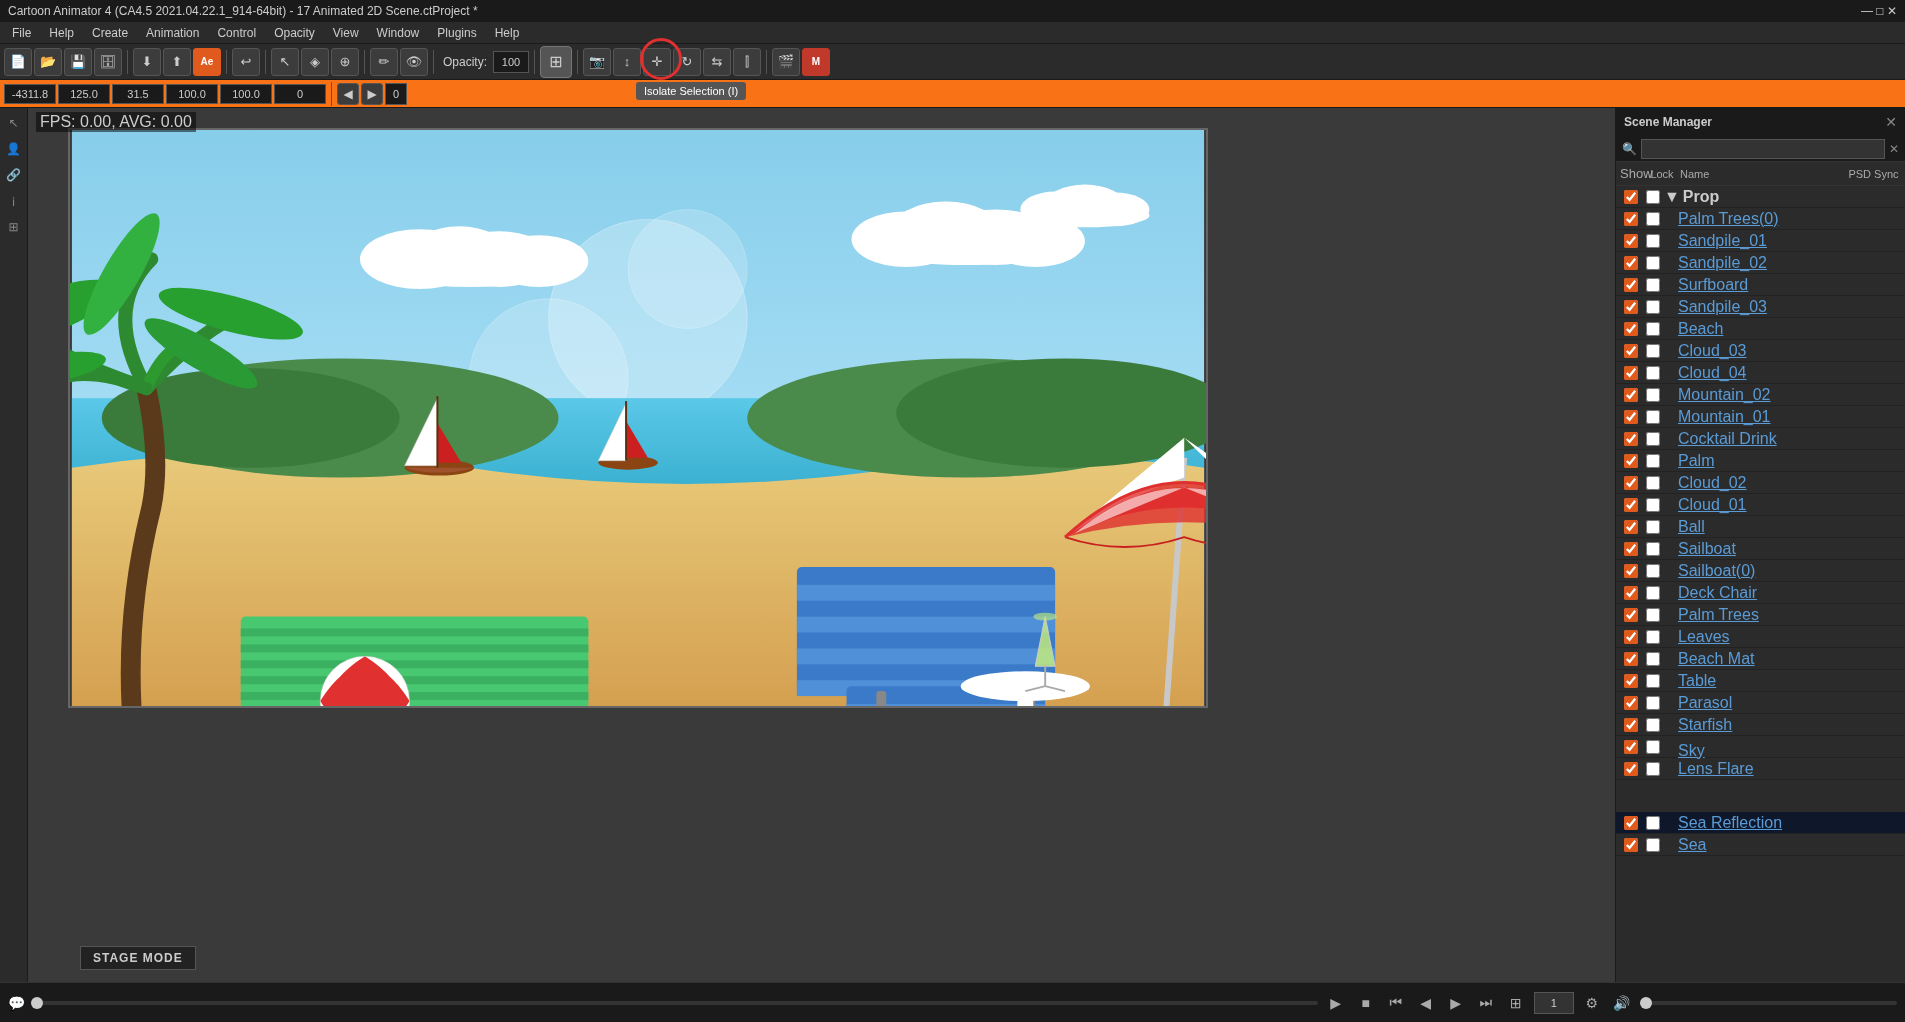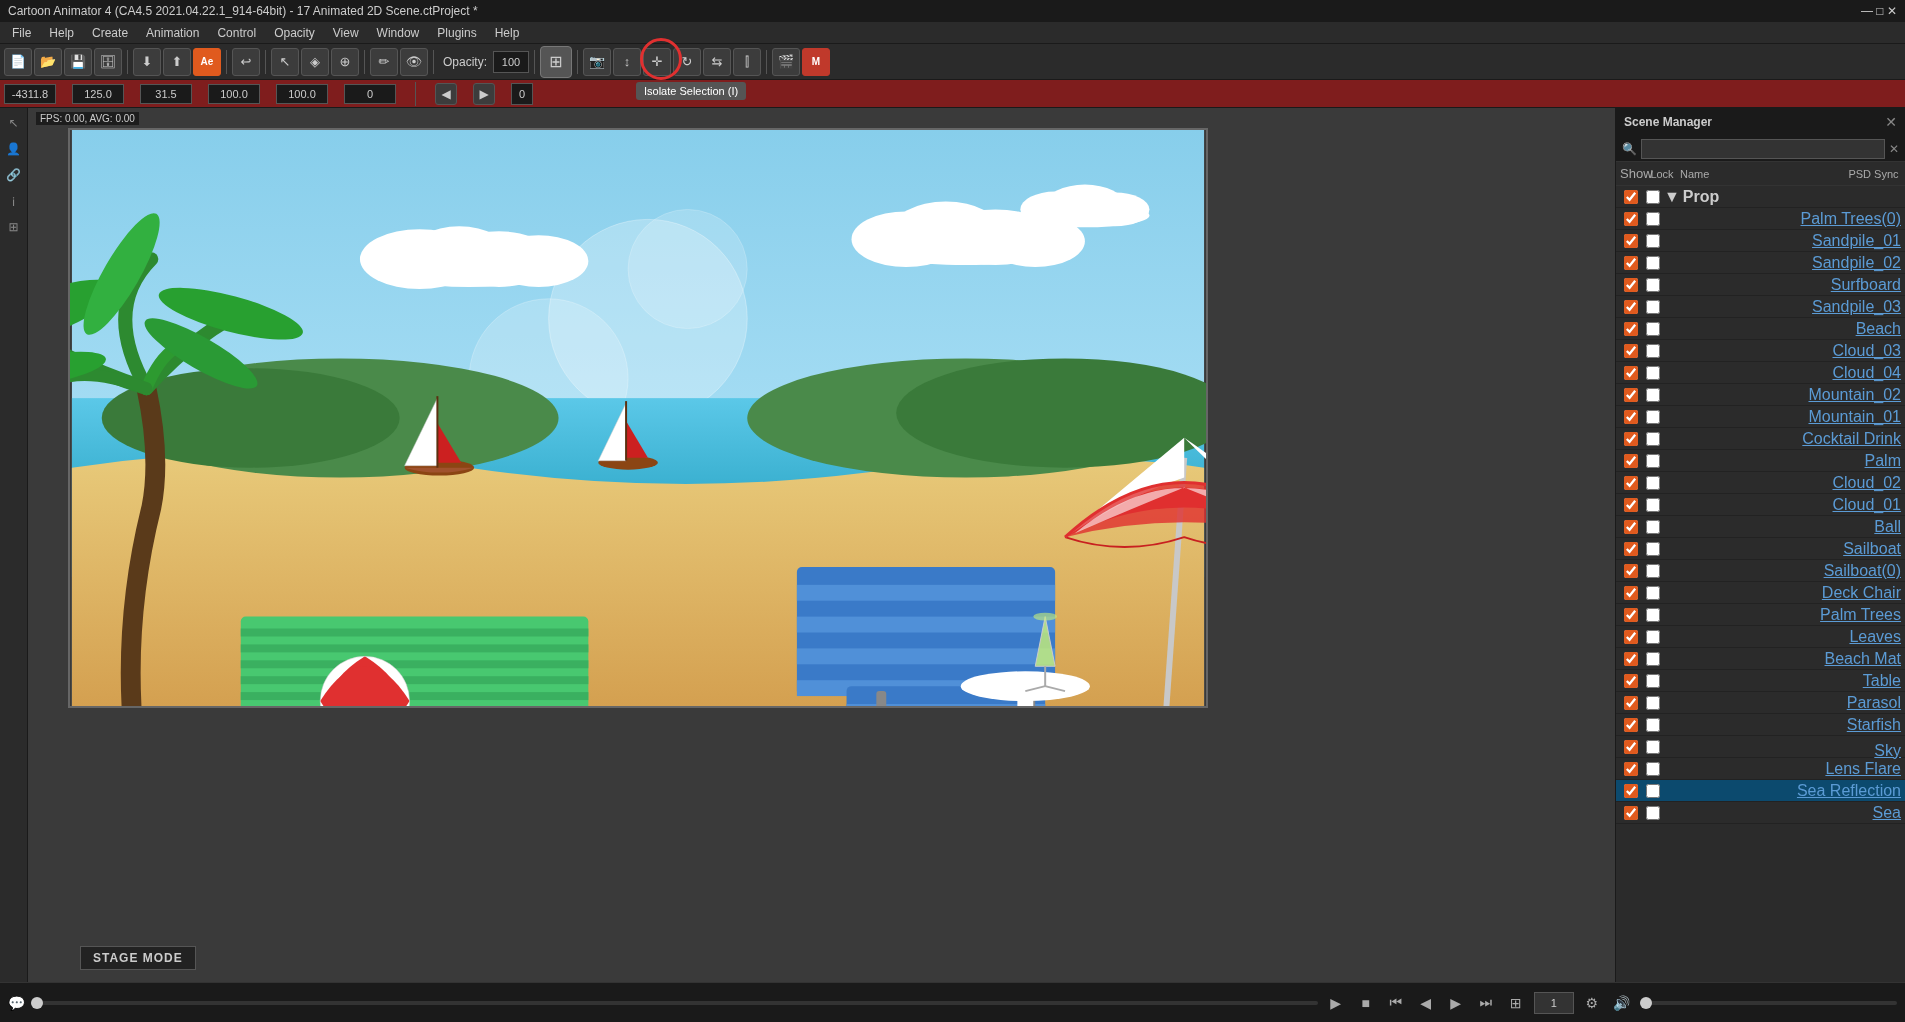--- a/index.html
+++ b/index.html
@@ -15,34 +15,34 @@
     
     #toolbar { height: 36px; background: #2b2b2b; display: flex; align-items: center; padding: 0 4px; gap: 2px; border-bottom: 1px solid #1a1a1a; }
     .tb-btn { width: 28px; height: 28px; background: #3c3c3c; border: 1px solid #555; border-radius: 3px; display: flex; align-items: center; justify-content: center; cursor: pointer; font-size: 13px; color: #ccc; }
     .tb-sep { width: 1px; height: 24px; background: #555; margin: 0 3px; }
     .tb-btn.red-bg { background: #c0392b; border-color: #c0392b; color: white; }
     .tb-btn.orange-bg { background: #e05a1e; border-color: #e05a1e; color: white; }
     .tb-label { font-size: 12px; color: #ccc; padding: 0 4px; }
     .tb-input { width: 36px; height: 22px; background: #1a1a1a; border: 1px solid #555; color: #ccc; font-size: 11px; text-align: center; padding: 0 2px; }
 
     
-    #toolbar2 { height: 28px; background: #7f1d1d; display: flex; align-items: center; padding: 0 4px; gap: 16px; border-bottom: 1px solid #1a1a1a; }
+    #toolbar2 { height: 28px; background: #f97316; display: flex; align-items: center; padding: 0 4px; gap: 2px; border-bottom: 1px solid #1a1a1a; }
     .tb2-field { display: flex; align-items: center; gap: 2px; }
     .tb2-input { width: 52px; height: 20px; background: #1a1a1a; border: 1px solid #555; color: #ccc; font-size: 11px; text-align: center; }
 
     
     #main { display: flex; height: calc(1022px - 22px - 22px - 36px - 28px - 40px); }
 
     
     #left-sidebar { width: 28px; background: #2b2b2b; border-right: 1px solid #1a1a1a; display: flex; flex-direction: column; align-items: center; padding: 4px 0; gap: 4px; }
     .side-btn { width: 22px; height: 22px; display: flex; align-items: center; justify-content: center; cursor: pointer; color: #888; font-size: 12px; border-radius: 2px; }
 
     
     #canvas-area { flex: 1; background: #3a3a3a; position: relative; overflow: hidden; }
-    #fps-display { position: absolute; top: 4px; left: 8px; font-size: 10px; color: #ccc; z-index: 10; background: rgba(0,0,0,0.5); padding: 1px 4px; }
+    #fps-display { position: absolute; top: 4px; left: 8px; font-size: 16px; color: #ccc; z-index: 10; background: rgba(0,0,0,0.5); padding: 1px 4px; }
     #stage-label { position: absolute; bottom: 12px; left: 52px; background: rgba(30,30,30,0.85); color: #ccc; font-size: 12px; font-weight: bold; padding: 4px 12px; border: 1px solid #555; z-index: 10; letter-spacing: 1px; }
 
     
     #scene-canvas { position: absolute; top: 20px; left: 40px; width: 1140px; height: 580px; border: 2px solid #666; overflow: hidden; }
 
     
     #right-panel { width: 290px; background: #2b2b2b; border-left: 1px solid #1a1a1a; display: flex; flex-direction: column; }
     #panel-header { height: 28px; background: #1a1a1a; display: flex; align-items: center; justify-content: space-between; padding: 0 8px; }
     #panel-title { font-size: 12px; color: #ccc; font-weight: bold; }
     #panel-search { height: 26px; background: #1a1a1a; padding: 2px 6px; display: flex; align-items: center; gap: 4px; border-bottom: 1px solid #333; }
@@ -55,21 +55,21 @@
     
     #layer-list { flex: 1; overflow-y: auto; }
     #layer-list::-webkit-scrollbar { width: 6px; }
     #layer-list::-webkit-scrollbar-track { background: #2b2b2b; }
     #layer-list::-webkit-scrollbar-thumb { background: #555; }
     
     .layer-item { height: 22px; display: flex; align-items: center; padding: 0 4px; border-bottom: 1px solid #222; }
     .layer-checkbox { width: 16px; height: 16px; margin: 0 6px; }
     .layer-name { flex: 1; font-size: 16px; color: #5b9bd5; cursor: pointer; padding-left: 2px; }
     .layer-name.group { color: #ccc; font-weight: bold; padding-left: 0; }
-    .layer-name.underline { text-decoration: underline; text-align: right; }
+    .layer-name.underline { text-decoration: underline; }
     .layer-indent { padding-left: 20px; }
     .tl-btn { width: 24px; height: 24px; display: flex; align-items: center; justify-content: center; cursor: pointer; color: #aaa; font-size: 14px; }
     .tl-frame-input { width: 40px; height: 22px; background: #333; border: 1px solid #555; color: #ccc; font-size: 11px; text-align: center; }
 
     
     #tooltip { position: absolute; top: 82px; left: 636px; background: #555; color: white; font-size: 11px; padding: 3px 8px; border-radius: 3px; z-index: 100; white-space: nowrap; }
 
     
     #isolate-circle { position: absolute; top: 38px; left: 640px; width: 42px; height: 42px; border: 3px solid #e03030; border-radius: 50%; z-index: 200; pointer-events: none; }
 
@@ -525,21 +525,21 @@
         <div class="layer-item">
           <input type="checkbox" class="layer-checkbox" checked="" style="width: 14px; height: 14px; margin: 0px 4px; accent-color: rgb(224, 90, 30);">
           <input type="checkbox" class="layer-checkbox" style="width: 14px; height: 14px; margin: 0px 4px;">
           <span class="layer-name underline layer-indent" style="padding-left: 14px; margin-top: 8px;">Sky</span>
         </div>
         <div class="layer-item">
           <input type="checkbox" class="layer-checkbox" checked="" style="width: 14px; height: 14px; margin: 0px 4px; accent-color: rgb(224, 90, 30);">
           <input type="checkbox" class="layer-checkbox" style="width: 14px; height: 14px; margin: 0px 4px;">
           <span class="layer-name underline layer-indent" style="padding-left: 14px;">Lens Flare</span>
         </div>
-        <div class="layer-item" style="background: #0c4a6e;">
+        <div class="layer-item" style="background: #0f172a; margin-top: 32px;">
           <input type="checkbox" class="layer-checkbox" checked="" style="width: 14px; height: 14px; margin: 0px 4px; accent-color: rgb(224, 90, 30);">
           <input type="checkbox" class="layer-checkbox" style="width: 14px; height: 14px; margin: 0px 4px;">
           <span class="layer-name underline layer-indent" style="padding-left: 14px;">Sea Reflection</span>
         </div>
         <div class="layer-item">
           <input type="checkbox" class="layer-checkbox" checked="" style="width: 14px; height: 14px; margin: 0px 4px; accent-color: rgb(224, 90, 30);">
           <input type="checkbox" class="layer-checkbox" style="width: 14px; height: 14px; margin: 0px 4px;">
           <span class="layer-name underline layer-indent" style="padding-left: 14px;">Sea</span>
         </div>
       </div>

